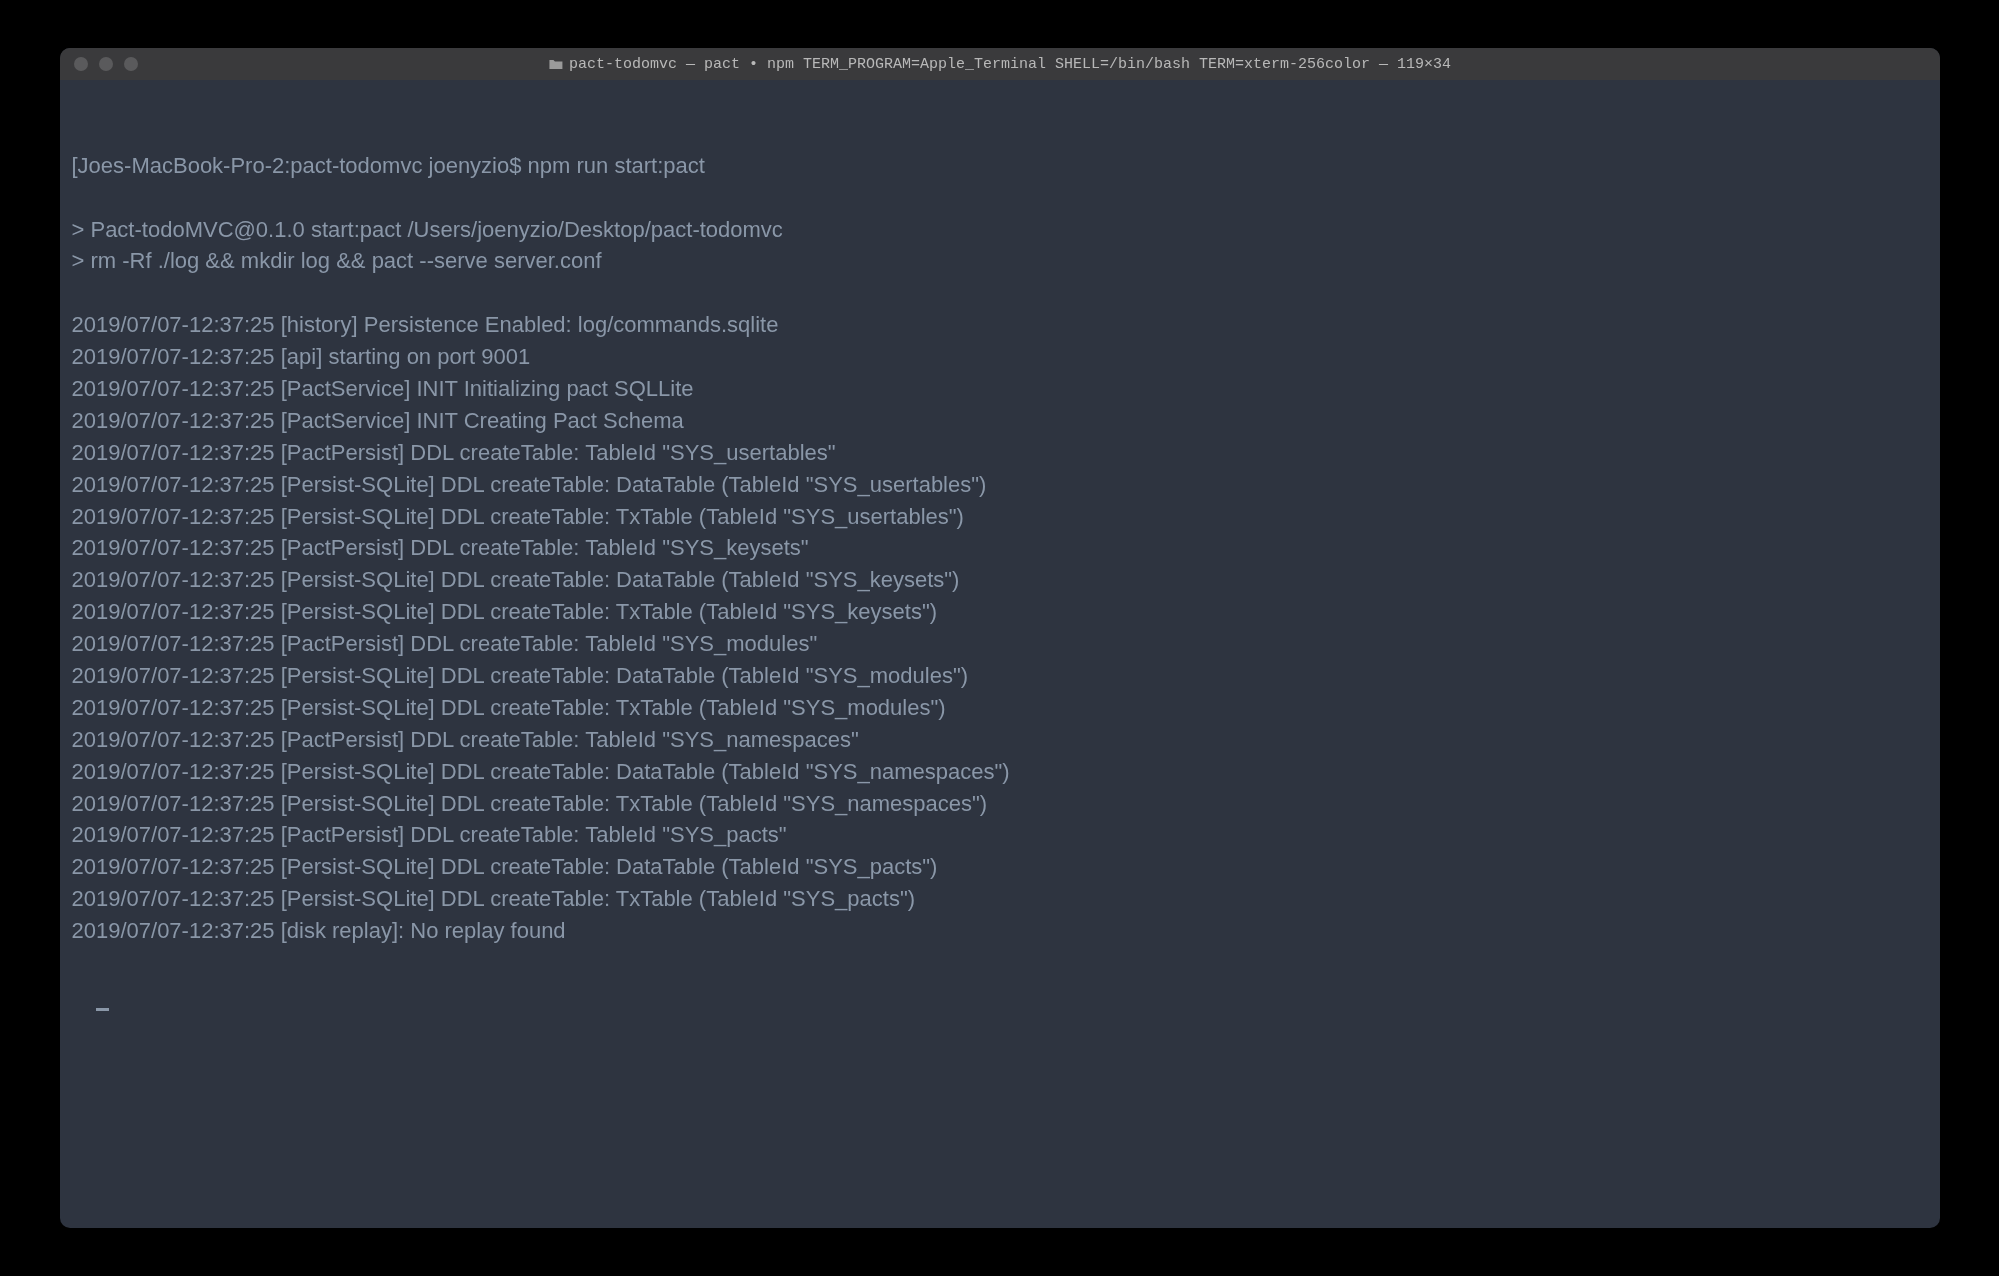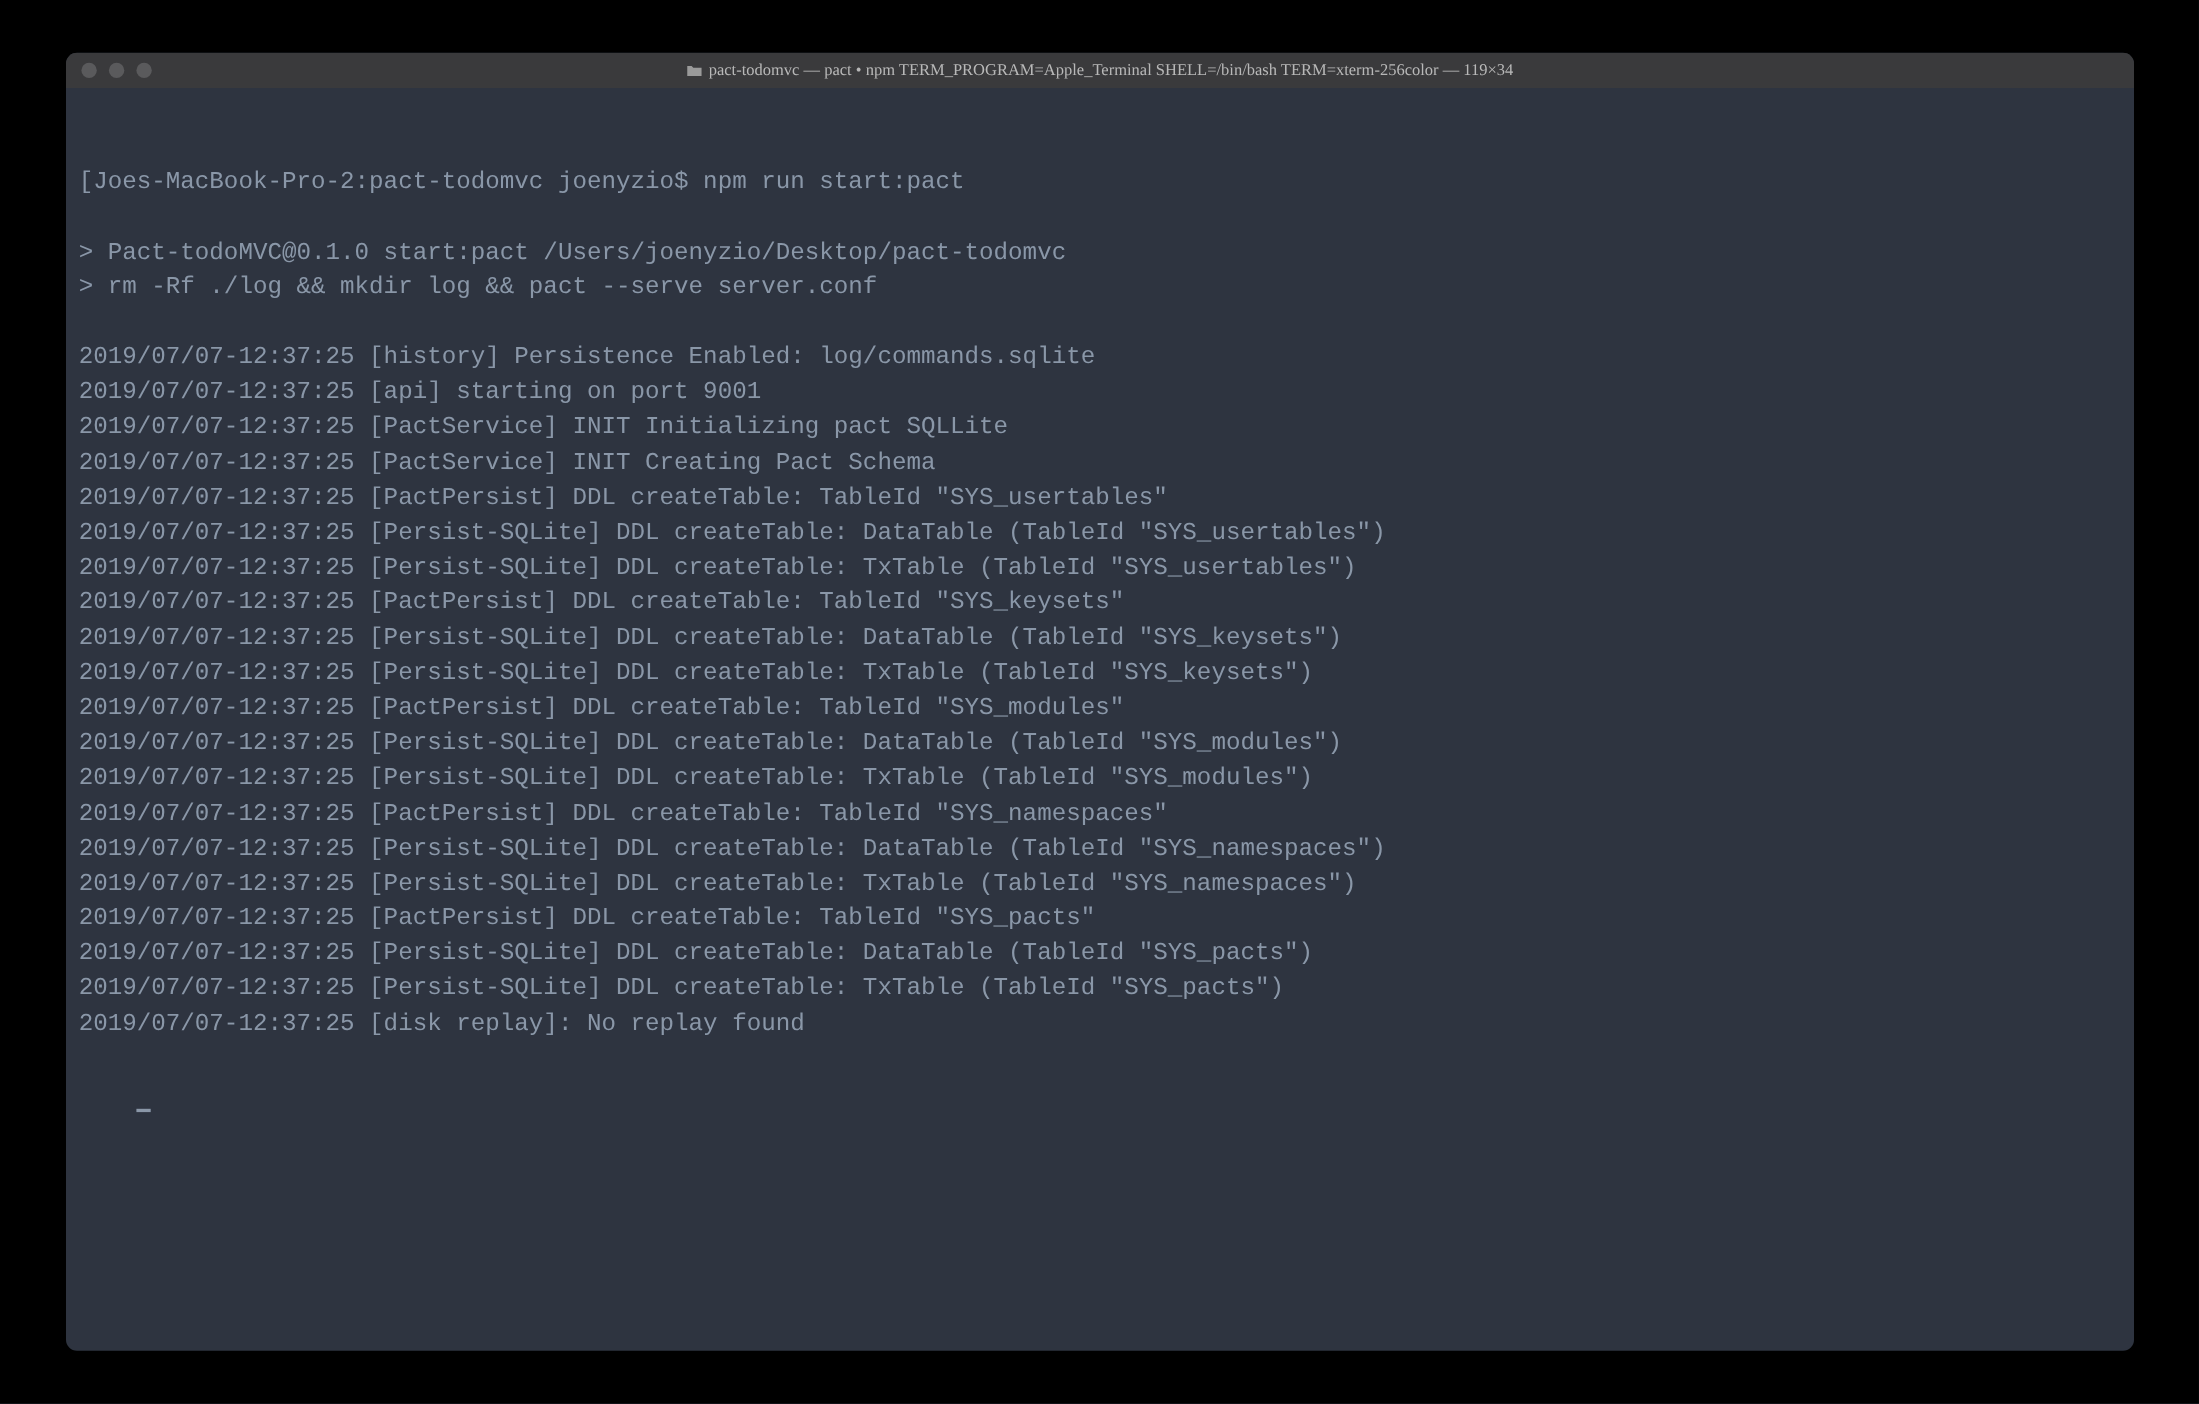--- a/index.html
+++ b/index.html
@@ -45,34 +45,34 @@
       border-radius: 50%;
     }
     .tl-close { background: #5a5a5c; }
     .tl-min { background: #5a5a5c; }
     .tl-max { background: #5a5a5c; }
     .title-text {
       position: absolute;
       left: 50%;
       transform: translateX(-50%);
       color: #b8b8b8;
-      font-family: Liberation Serif, serif;
+      font-family: Liberation Mono, monospace;
       font-size: 15px;
       display: flex;
       align-items: center;
       gap: 6px;
     }
     .folder-icon {
       display: inline-flex;
       color: #9a9a9a;
     }
     .terminal-body {
       flex: 1;
       padding: 6px 12px;
-      font-family: Liberation Mono, monospace;
+      font-family: Liberation Sans, sans-serif;
       font-size: 22px;
       line-height: 1.45;
       color: #8a97a8;
       overflow: hidden;
       white-space: pre;
     }
     .terminal-line {
       white-space: pre;
     }
     .cursor {

